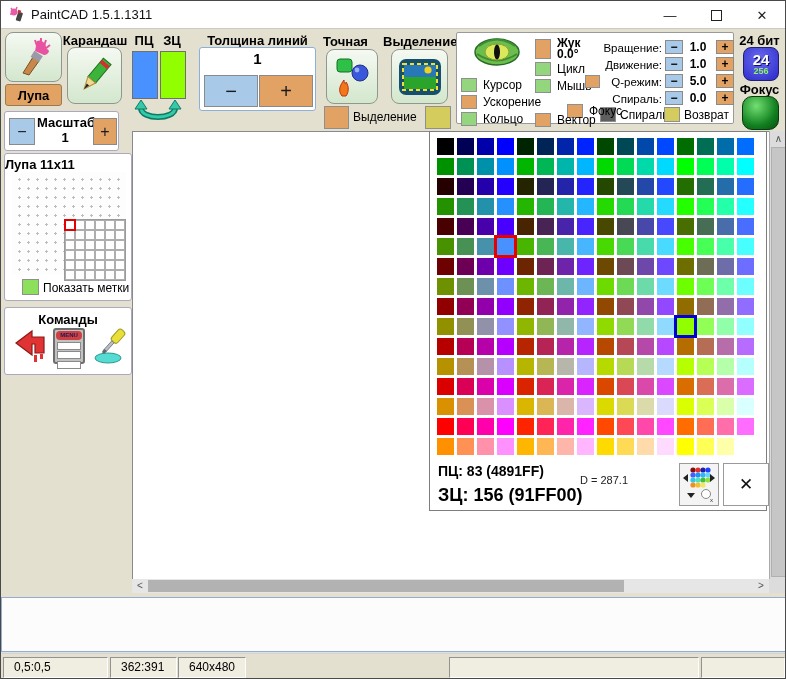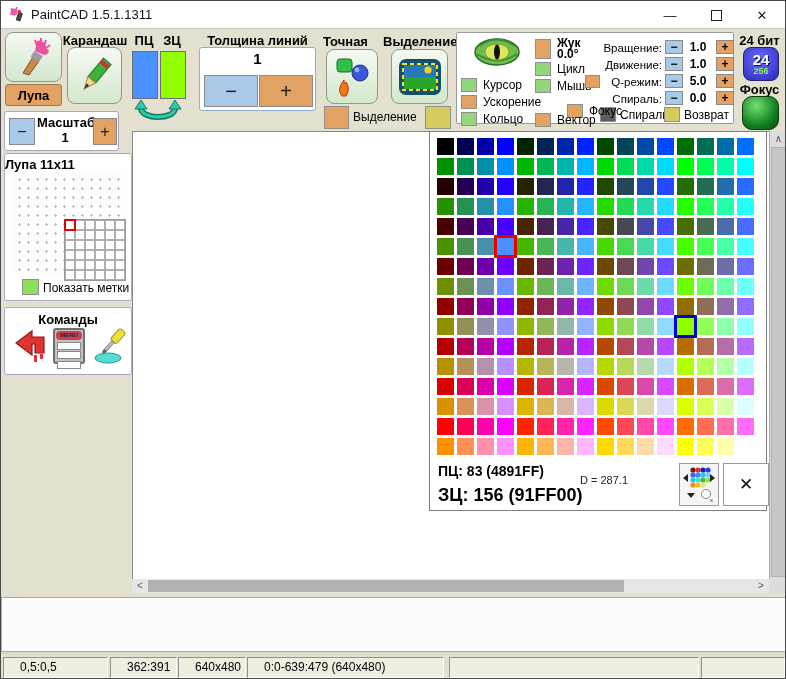--- a/index.html
+++ b/index.html
@@ -95,21 +95,21 @@
   .mini-pal-btn{position:absolute;left:249px;top:331px;width:40px;height:43px;background:#f4f4f4;
                 border:1px solid #9a9a9a;padding:0;}
   .pal-close-btn{position:absolute;left:293px;top:331px;width:46px;height:43px;background:#fff;
                  border:1px solid #9a9a9a;font-size:17px;color:#111;}
   
   .bottom-bar{position:absolute;left:0;top:596px;width:786px;height:55px;background:#fcfcfc;
               border:1px solid #96abcd;box-sizing:border-box;}
   
   .statusbar{position:absolute;left:0;top:652px;width:786px;height:27px;background:#E4E0D0;border-top:1px solid #cdd4e8;}
   .scell{position:absolute;top:3px;height:21px;background:#f0ede1;border:1px solid;border-color:#929292 #fdfdfd #fdfdfd #929292;
-         font-size:12px;line-height:19px;padding-left:16px;box-sizing:border-box;overflow:hidden;white-space:nowrap;}
+         font-size:12px;line-height:19px;padding-left:10px;box-sizing:border-box;overflow:hidden;white-space:nowrap;}
 </style>
 </head>
 <body>
 
 <div class="window">
 
   <div class="titlebar">
     <span class="app-icon">
       <svg width="17" height="17" viewBox="0 0 17 17">
         <circle cx="5" cy="6" r="3.4" fill="#e85aa8"></circle>
@@ -710,18 +710,17 @@
     
 
     
     
   </div>
 
   <div class="statusbar">
     <div class="scell" style="left:2px;width:105px;">0,5:0,5</div>
     <div class="scell" style="left:109px;width:67px;">362:391</div>
     <div class="scell" style="left:177px;width:68px;">640x480</div>
-    <div class="scell" style="left:246px;width:197px;">0:0-639:479 (640x480)</div>
     <div class="scell" style="left:448px;width:250px;"></div>
     <div class="scell" style="left:700px;width:84px;"></div>
   </div>
 
 </div>
 
 </body></html>

